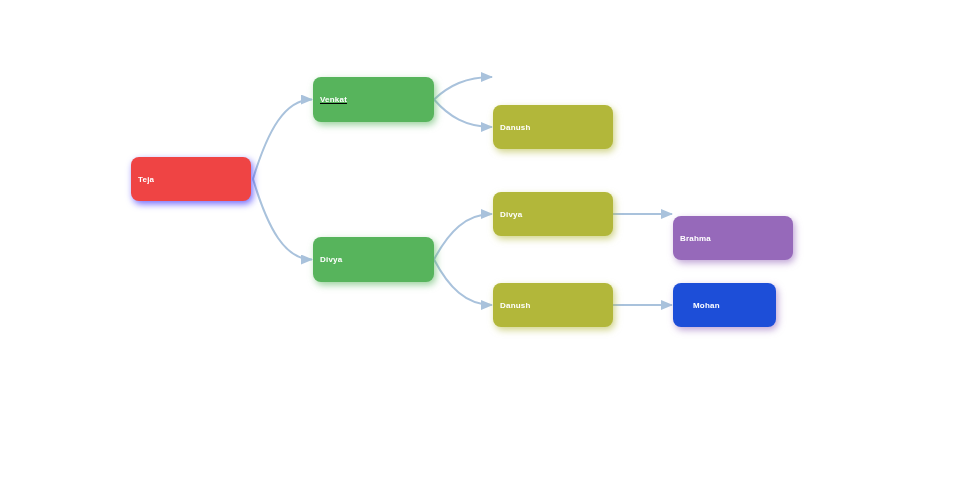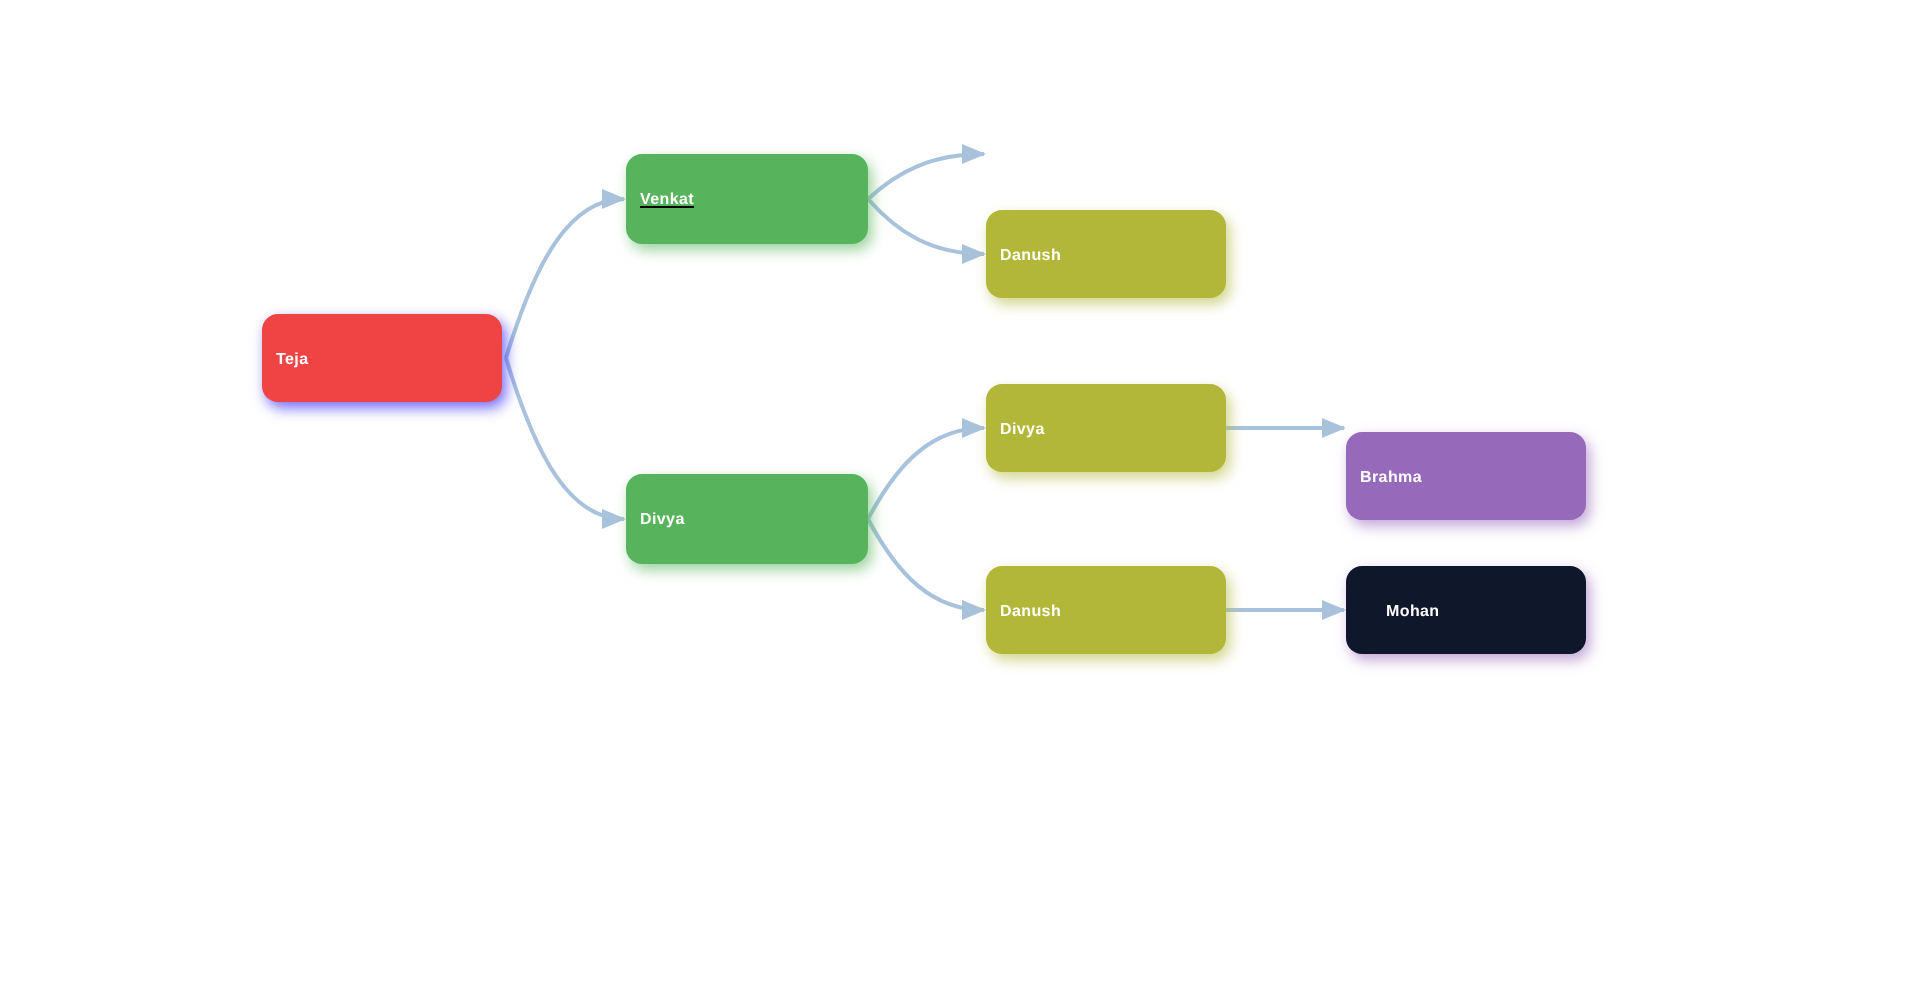--- a/index.html
+++ b/index.html
@@ -74,17 +74,17 @@
   </div>
   <div class="node" style="left: 493px; top: 192px; width: 120px; height: 44px; background: rgb(178, 183, 58); box-shadow: rgba(178, 183, 58, 0.6) 2px 3px 7px;">
     <span class="node-label" style="color: rgb(255, 255, 255); text-align: right;">Divya</span>
   </div>
   <div class="node" style="left: 493px; top: 283px; width: 120px; height: 44px; background: rgb(178, 183, 58); box-shadow: rgba(178, 183, 58, 0.6) 2px 3px 7px;">
     <span class="node-label" style="color: rgb(255, 255, 255);">Danush</span>
   </div>
   <div class="node" style="left: 673px; top: 192px; width: 120px; height: 44px; background: rgb(150, 105, 186); box-shadow: rgba(150, 105, 186, 0.6) 2px 3px 7px; margin-top: 24px;">
     <span class="node-label" style="color: rgb(255, 255, 255);">Brahma</span>
   </div>
-  <div class="node" style="left: 673px; top: 283px; width: 120px; height: 44px; background: #0f172a; box-shadow: rgba(150, 105, 186, 0.6) 2px 3px 7px; padding-left: 20px;">
+  <div class="node" style="left: 673px; top: 283px; width: 103px; height: 44px; background: #1d4ed8; box-shadow: rgba(150, 105, 186, 0.6) 2px 3px 7px; padding-left: 20px;">
     <span class="node-label" style="color: rgb(255, 255, 255);">Mohan</span>
   </div>
 
 </div>
 
 </body></html>

